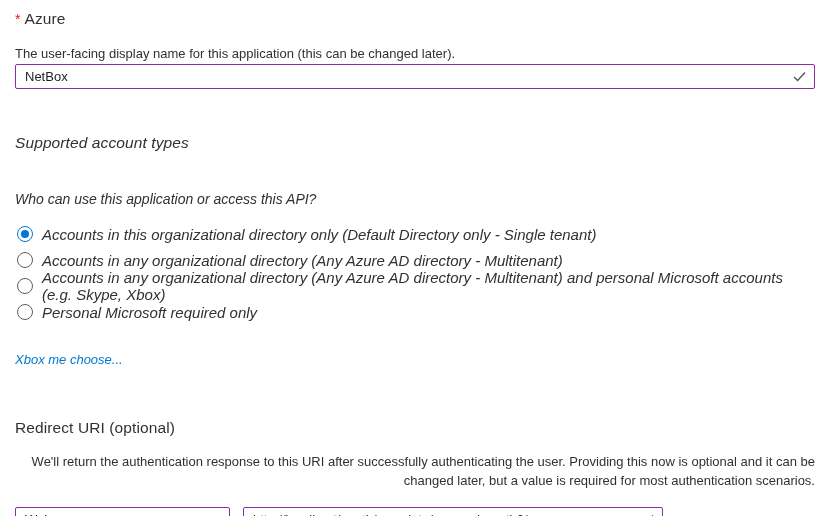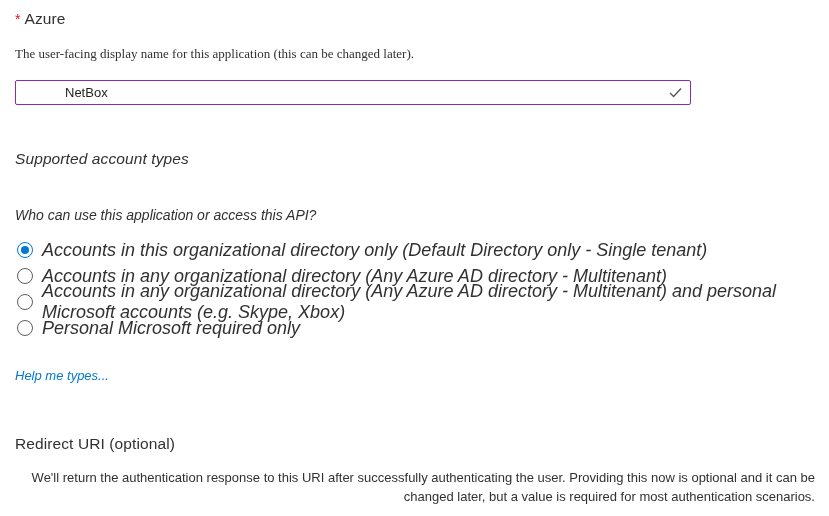--- a/index.html
+++ b/index.html
@@ -49,21 +49,21 @@
   }
   .check-icon {
     position: absolute;
     right: 8px;
     top: 50%;
     transform: translateY(-50%);
     display: flex;
   }
 
   
-  .name-input-wrap { width: 676px; margin-top: 17px; padding-left: 40px; }
+  .name-input-wrap { width: 800px; margin-top: 1px; }
 
   
   .acct-section { margin-top: 45px; font-style: italic; }
   .question { margin-top: 38px; font-size: 14px; }
   .radio-group { margin-top: 12px; }
   .radio-row {
     display: flex;
     align-items: center;
     height: 26px;
     cursor: pointer;
@@ -80,21 +80,21 @@
     align-items: center;
     justify-content: center;
   }
   .radio-row.selected .radio-circle { border-color: #0078d4; }
   .radio-dot {
     width: 8px; height: 8px;
     border-radius: 50%;
     background: transparent;
   }
   .radio-row.selected .radio-dot { background: #0078d4; }
-  .radio-label { font-size: 18px; margin-left: 7px; color: #323130; }
+  .radio-label { font-size: 15px; margin-left: 7px; color: #323130; }
 
   .help-link {
     display: inline-block;
     margin-top: 27px;
     font-size: 13px;
     color: #0078d4;
     text-decoration: none;
     cursor: pointer;
   }
 
@@ -131,21 +131,21 @@
   .uri-input-wrap { width: 420px; }
 </style>
 </head>
 <body>
 
 <div class="page">
 
   <div class="section-title">
     <span class="required-star">*</span><span>Azure</span>
   </div>
-  <div class="desc" style="margin-top:16px;font-family:Liberation Serif, serif;">The user-facing display name for this application (this can be changed later).</div>
+  <div class="desc" style="margin-top:16px;">The user-facing display name for this application (this can be changed later).</div>
   <div class="input-wrap name-input-wrap">
     <input type="text" value="NetBox" style="">
     <span class="check-icon">
       <svg width="13" height="11" viewBox="0 0 13 11">
           <path d="M1 5.5 L4.6 9 L12 1" fill="none" stroke="#575757" stroke-width="1.4"></path>
         </svg>
     </span>
   </div>
 
   <div class="acct-section">
@@ -170,21 +170,21 @@
           </span>
           <span class="radio-label">Accounts in any organizational directory (Any Azure AD directory - Multitenant) and personal Microsoft accounts (e.g. Skype, Xbox)</span>
         </div>
         <div class="radio-row">
           <span class="radio-circle">
             <span class="radio-dot"></span>
           </span>
           <span class="radio-label">Personal Microsoft required only</span>
         </div>
       </div>
-    <a class="help-link">Help me types...</a>
+    <a class="help-link">Xbox me choose...</a>
   </div>
 
   <div class="redirect-section">
     <div class="section-title">Redirect URI (optional)</div>
     <div class="desc redirect-desc">We'll return the authentication response to this URI after successfully authenticating the user. Providing this now is optional and it can be changed later, but a value is required for most authentication scenarios.</div>
     <div class="redirect-row">
       <div class="select-box">
         <span>Web</span>
         <span class="chevron-icon">
           <svg width="12" height="8" viewBox="0 0 12 8">

